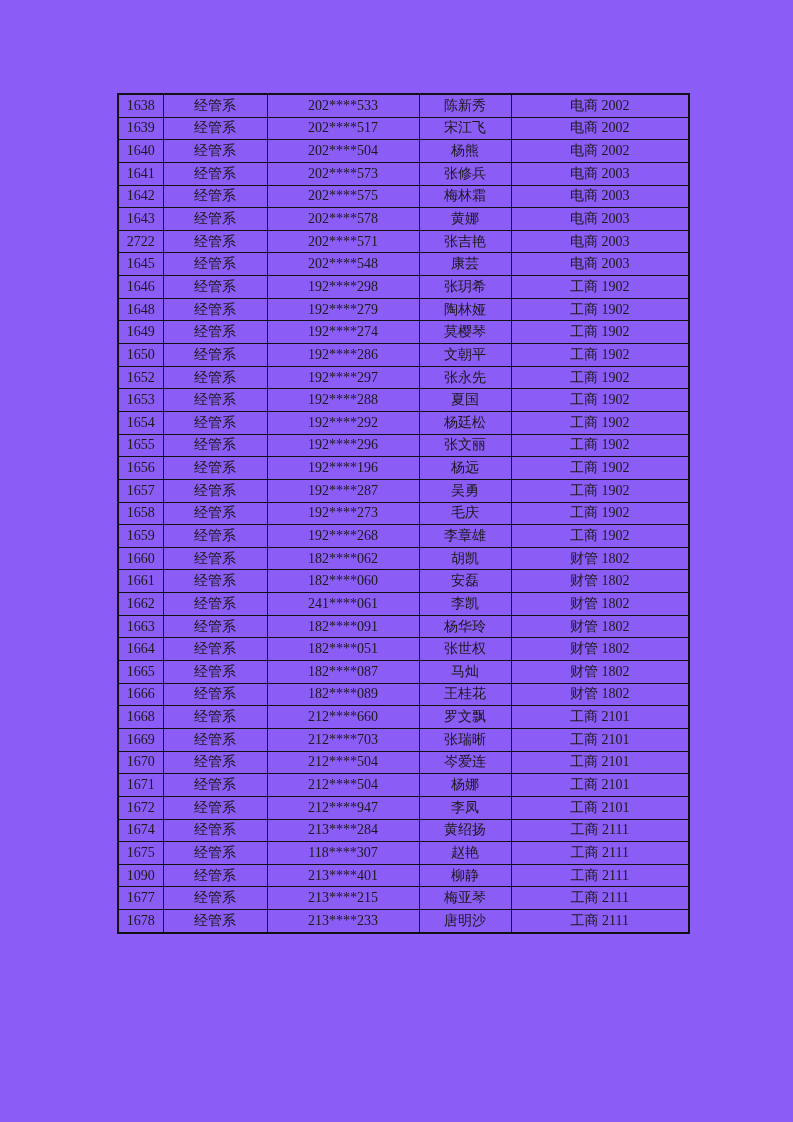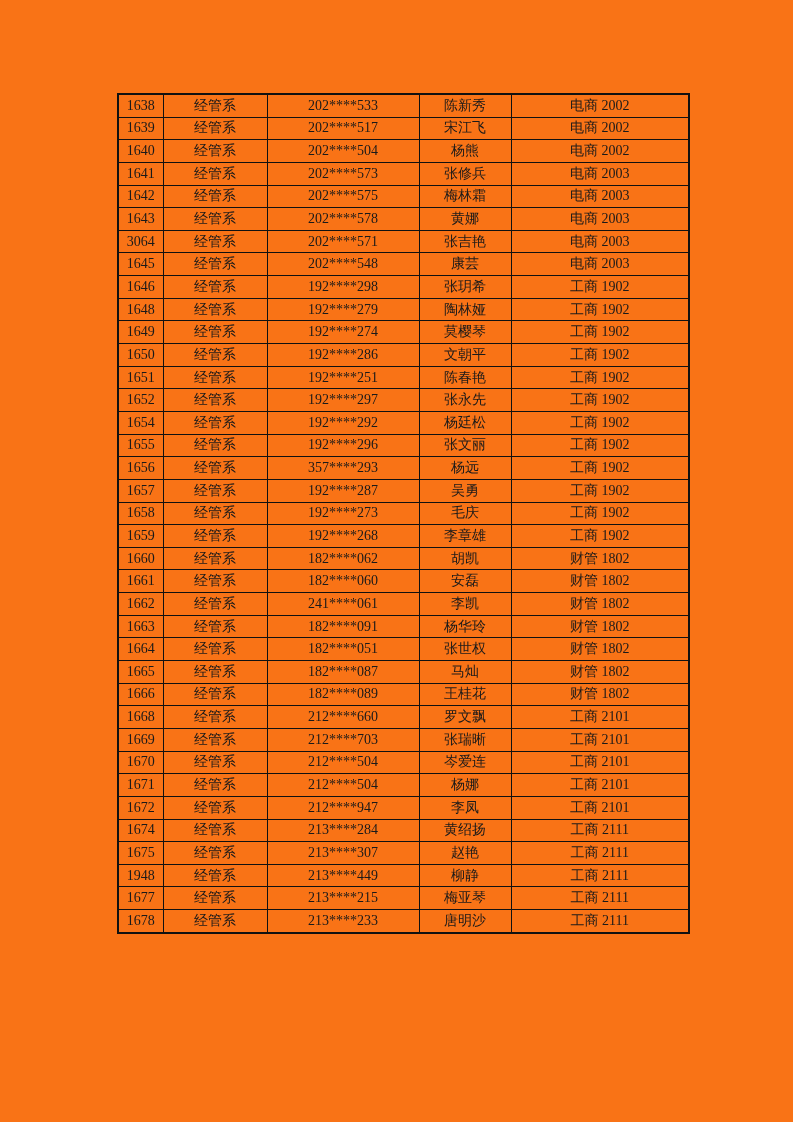--- a/index.html
+++ b/index.html
@@ -5,21 +5,21 @@
   html, body {
     margin: 0;
     padding: 0;
     background: #e8e8e8;
   }
   .page {
     position: relative;
     width: 793px;
     height: 1122px;
     margin: 0 auto;
-    background: #f97316;
+    background: #8b5cf6;
     overflow: hidden;
     font-family: "Liberation Serif", "DejaVu Serif", serif;
     color: #1a1a1a;
   }
   table.student-table {
     position: absolute;
     left: 117px;
     top: 93px;
     width: 571px;
     border-collapse: collapse;
@@ -98,21 +98,21 @@
 
   <tr>
     <td>1643</td>
     <td>经管系</td>
     <td>202****578</td>
     <td>黄娜</td>
     <td>电商 2003</td>
   </tr>
 
   <tr>
-    <td>3064</td>
+    <td>2722</td>
     <td>经管系</td>
     <td>202****571</td>
     <td>张吉艳</td>
     <td>电商 2003</td>
   </tr>
 
   <tr>
     <td>1645</td>
     <td>经管系</td>
     <td>202****548</td>
@@ -146,57 +146,57 @@
   </tr>
 
   <tr>
     <td>1650</td>
     <td>经管系</td>
     <td>192****286</td>
     <td>文朝平</td>
     <td>工商 1902</td>
   </tr>
 
-  <tr>
-    <td>1651</td>
-    <td>经管系</td>
-    <td>192****251</td>
-    <td>陈春艳</td>
-    <td>工商 1902</td>
-  </tr>
 
   <tr>
     <td>1652</td>
     <td>经管系</td>
     <td>192****297</td>
     <td>张永先</td>
     <td>工商 1902</td>
   </tr>
 
+  <tr>
+    <td>1653</td>
+    <td>经管系</td>
+    <td>192****288</td>
+    <td>夏国</td>
+    <td>工商 1902</td>
+  </tr>
 
   <tr>
     <td>1654</td>
     <td>经管系</td>
     <td>192****292</td>
     <td>杨廷松</td>
     <td>工商 1902</td>
   </tr>
 
   <tr>
     <td>1655</td>
     <td>经管系</td>
     <td>192****296</td>
     <td>张文丽</td>
     <td>工商 1902</td>
   </tr>
 
   <tr>
     <td>1656</td>
     <td>经管系</td>
-    <td>357****293</td>
+    <td>192****196</td>
     <td>杨远</td>
     <td>工商 1902</td>
   </tr>
 
   <tr>
     <td>1657</td>
     <td>经管系</td>
     <td>192****287</td>
     <td>吴勇</td>
     <td>工商 1902</td>
@@ -320,29 +320,29 @@
     <td>1674</td>
     <td>经管系</td>
     <td>213****284</td>
     <td>黄绍扬</td>
     <td>工商 2111</td>
   </tr>
 
   <tr>
     <td>1675</td>
     <td>经管系</td>
-    <td>213****307</td>
+    <td>118****307</td>
     <td>赵艳</td>
     <td>工商 2111</td>
   </tr>
 
   <tr>
-    <td>1948</td>
-    <td>经管系</td>
-    <td>213****449</td>
+    <td>1090</td>
+    <td>经管系</td>
+    <td>213****401</td>
     <td>柳静</td>
     <td>工商 2111</td>
   </tr>
 
   <tr>
     <td>1677</td>
     <td>经管系</td>
     <td>213****215</td>
     <td>梅亚琴</td>
     <td>工商 2111</td>

